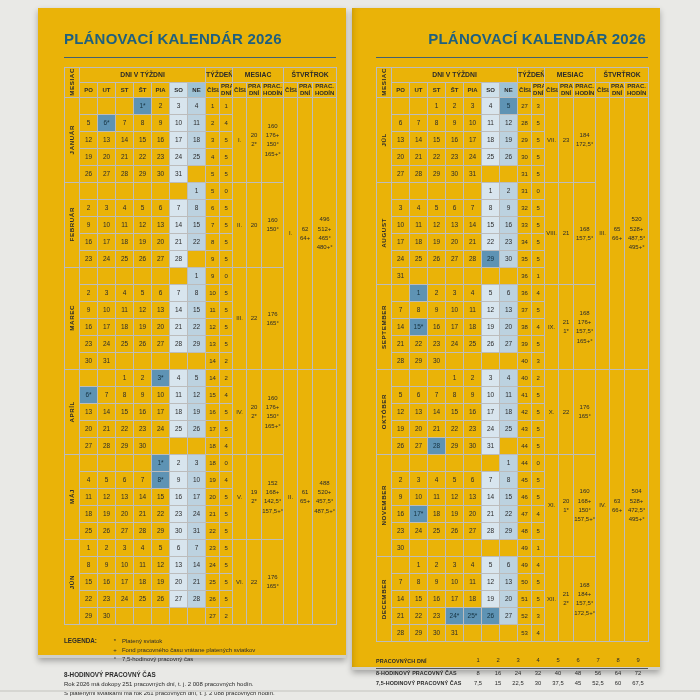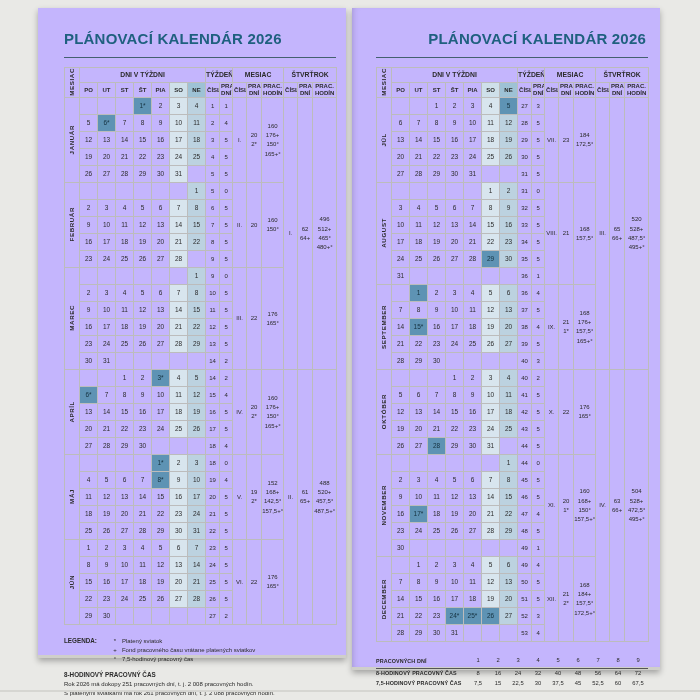--- a/index.html
+++ b/index.html
@@ -1,19 +1,19 @@
 <!DOCTYPE html>
 <html style="--accent: #1f607f; --saturday: #d8e5ee; --sunday: #bcd2e0; --holiday: #5e93b4;"><head>
 <meta charset="utf-8">
 <style>
   html,body{margin:0;padding:0;}
   body{width:700px;height:700px;font-family:"Liberation Sans",sans-serif;background:#e9e9e6;}
   .canvas{position:relative;width:700px;height:700px;background:#e9e9e6;overflow:hidden;}
   .canvas::after{content:"";position:absolute;left:0;right:0;bottom:8px;height:2px;background:#d6d6d2;}
-  .page{position:absolute;top:8px;width:308px;background:#c4b5fd;box-shadow:0 3px 6px rgba(0,0,0,.3);border-bottom:3px solid #cfcfca;box-sizing:border-box;}
+  .page{position:absolute;top:8px;width:308px;background:#eab308;box-shadow:0 3px 6px rgba(0,0,0,.3);border-bottom:3px solid #cfcfca;box-sizing:border-box;}
   .page-left{left:38px;height:650px;padding:18px 8px 0 26px;}
   .page-right{left:352px;height:662px;padding:18px 10px 0 24px;box-shadow:inset 5px 0 7px -5px rgba(0,0,0,.22),0 3px 6px rgba(0,0,0,.3);}
   .title{margin:4px 0 10px 0;font-size:15px;font-weight:bold;color:var(--accent,#1f607f);letter-spacing:.2px;}
   .title.right{text-align:right;padding-right:4px;}
   .rule{border-top:1.5px solid #44606f;margin-bottom:9px;width:272px;}
   table.cal{border-collapse:collapse;table-layout:fixed;width:272px;}
   .cal td{border:1px solid #bcbcbc;text-align:center;vertical-align:middle;padding:0;font-size:6.5px;line-height:1;color:#2b2b2b;height:16px;overflow:hidden;}
   .cal tr.hr1 td{height:14px;font-weight:bold;font-size:6.8px;}
   .cal tr.hr2 td{height:14px;font-weight:bold;font-size:6px;}
   .cal td.shdr{font-size:4.6px;line-height:1.15;font-weight:bold;padding:0 1px;}

